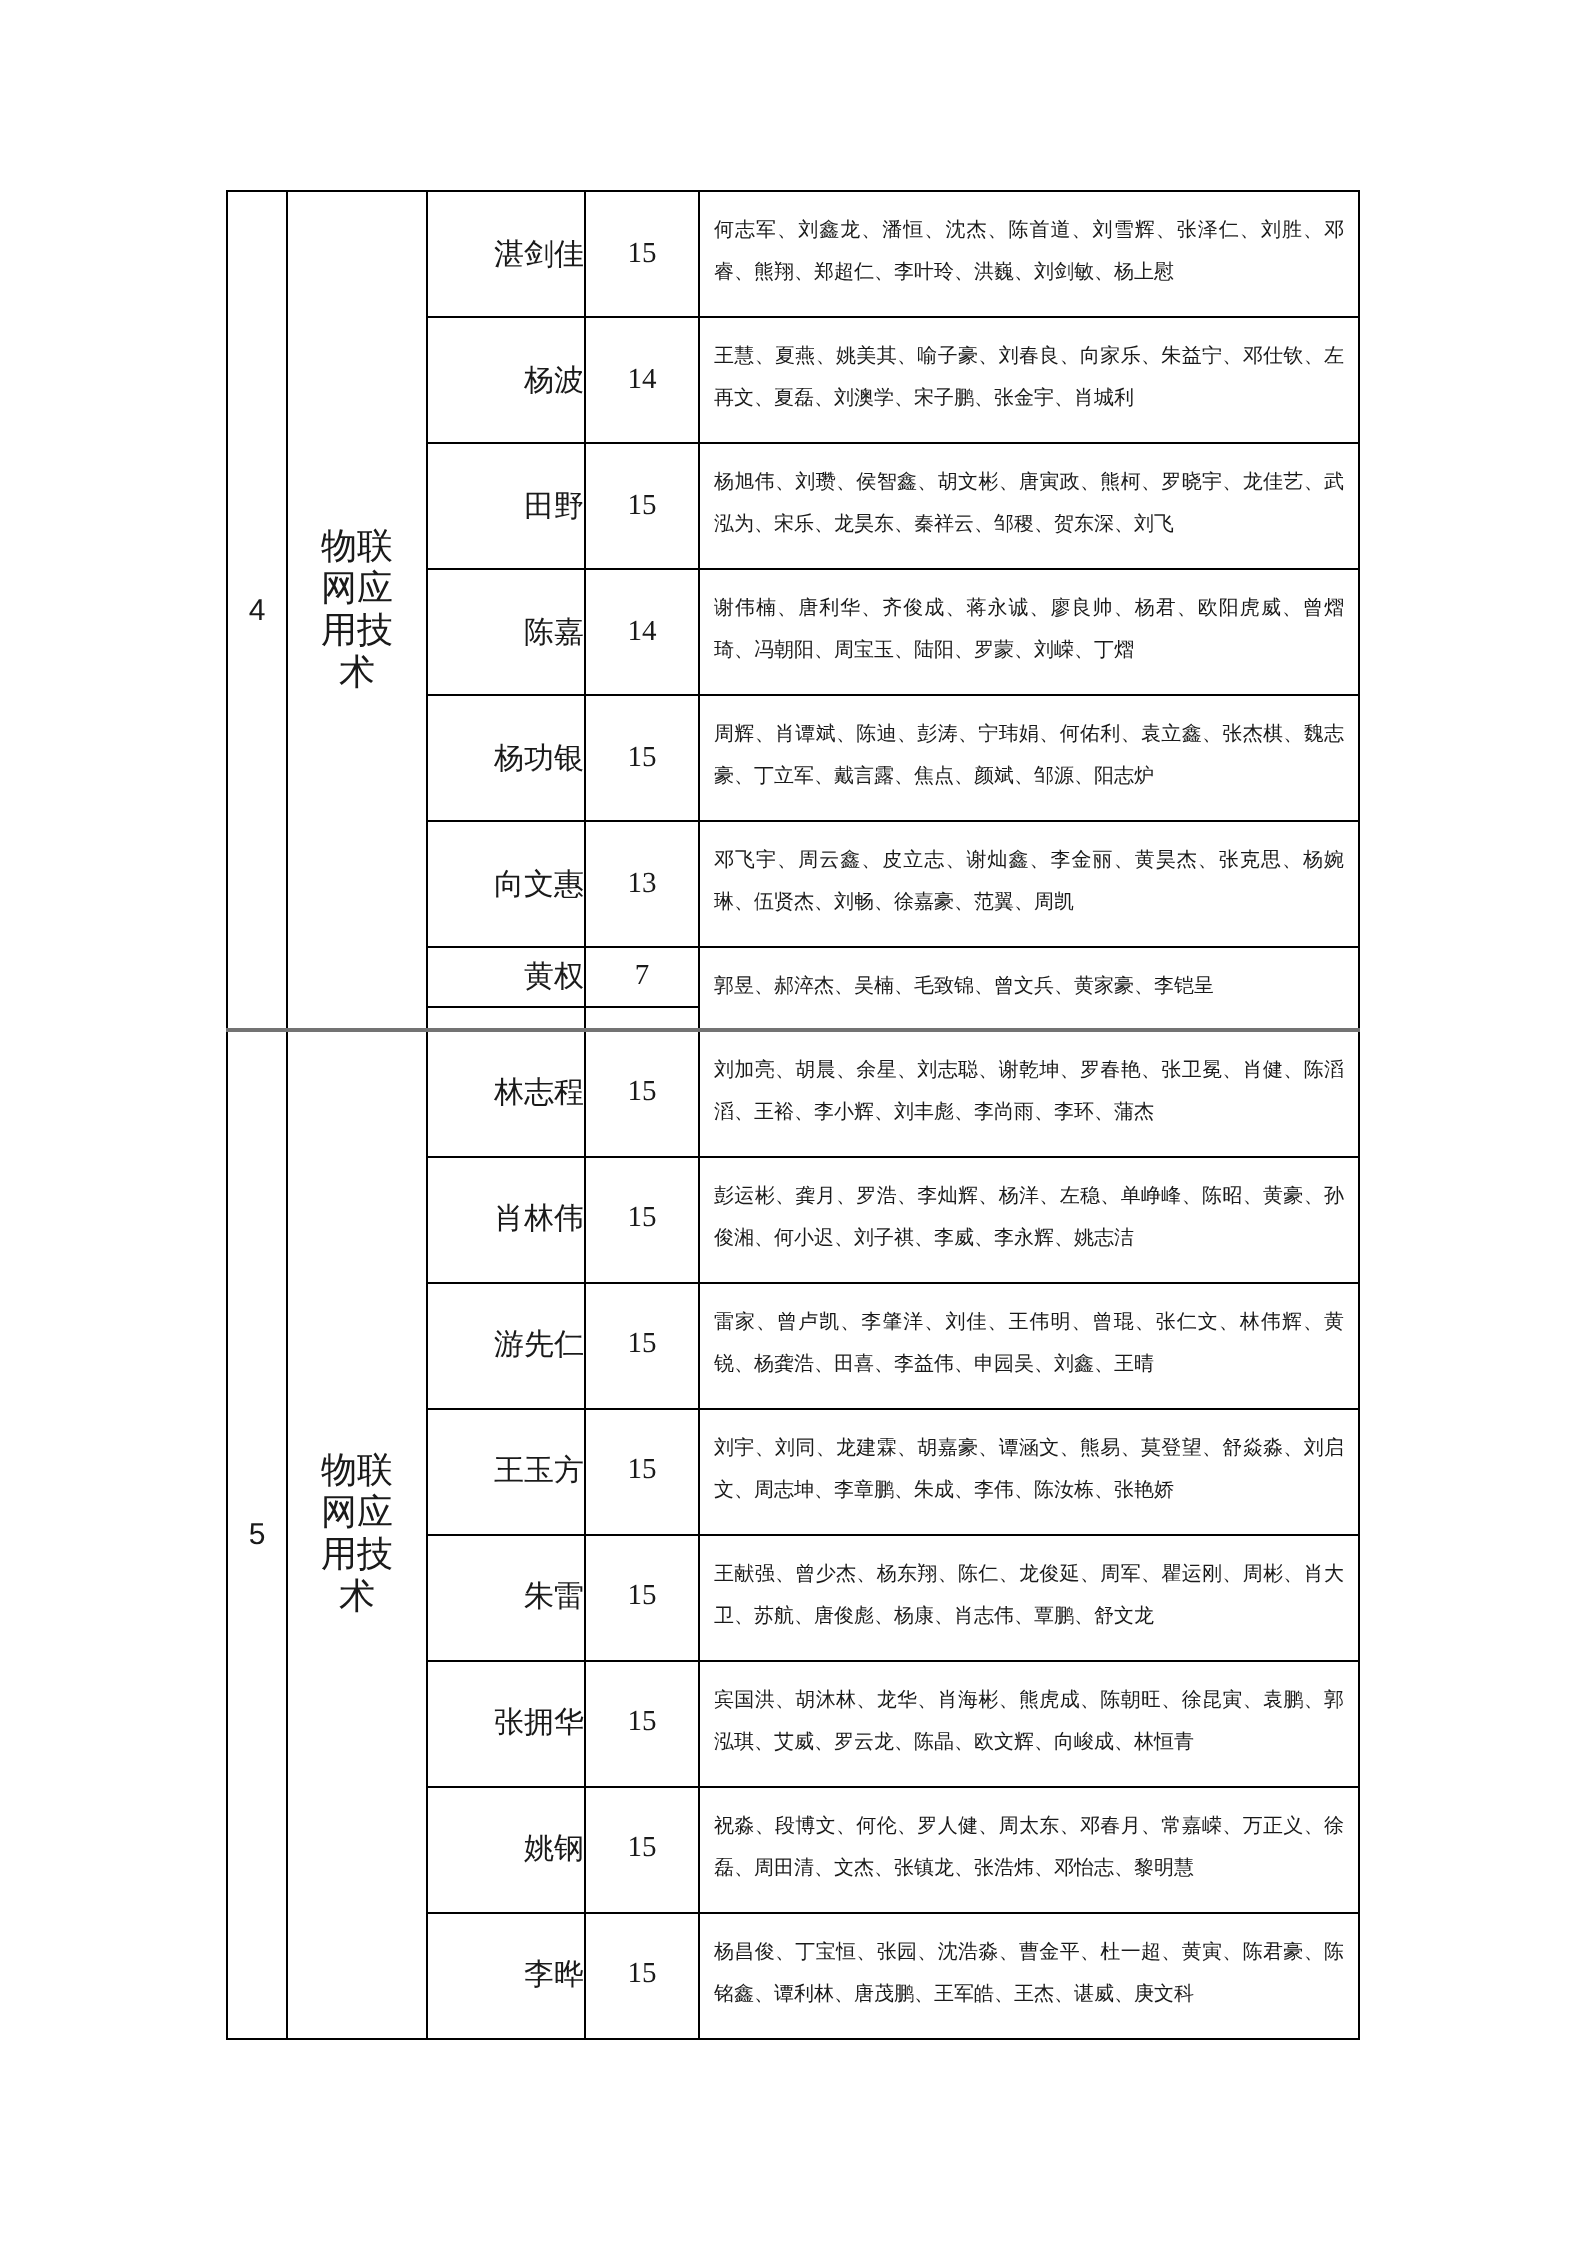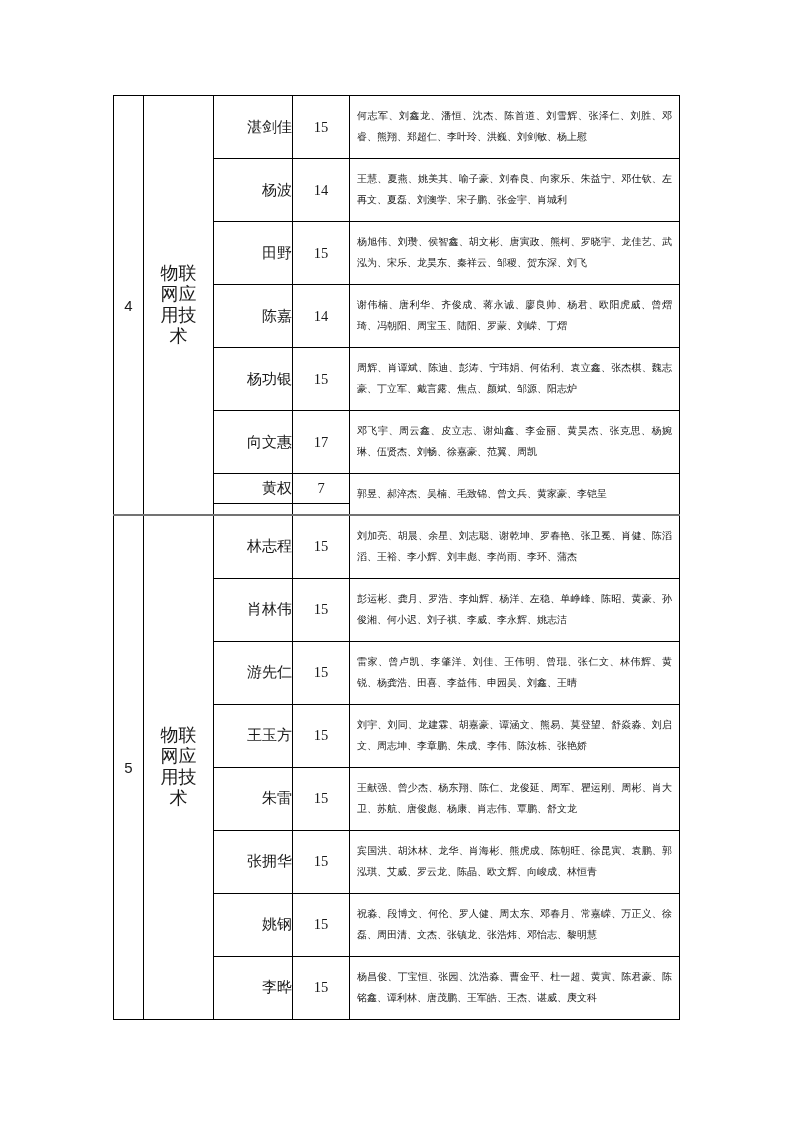--- a/index.html
+++ b/index.html
@@ -101,21 +101,21 @@
           <td class="count-cell">14</td>
           <td class="students-cell">谢伟楠、唐利华、齐俊成、蒋永诚、廖良帅、杨君、欧阳虎威、曾熠琦、冯朝阳、周宝玉、陆阳、罗蒙、刘嵘、丁熠</td>
         </tr>
         <tr style="height: 63px;">
           <td class="teacher-cell">杨功银</td>
           <td class="count-cell">15</td>
           <td class="students-cell">周辉、肖谭斌、陈迪、彭涛、宁玮娟、何佑利、袁立鑫、张杰棋、魏志豪、丁立军、戴言露、焦点、颜斌、邹源、阳志炉</td>
         </tr>
         <tr style="height: 63px;">
           <td class="teacher-cell">向文惠</td>
-          <td class="count-cell">17</td>
+          <td class="count-cell">13</td>
           <td class="students-cell">邓飞宇、周云鑫、皮立志、谢灿鑫、李金丽、黄昊杰、张克思、杨婉琳、伍贤杰、刘畅、徐嘉豪、范翼、周凯</td>
         </tr>
         <tr style="height: 30px;">
           <td class="teacher-cell">黄权</td>
           <td class="count-cell">7</td>
           <td class="students-cell" rowspan="2">郭昱、郝淬杰、吴楠、毛致锦、曾文兵、黄家豪、李铠呈</td>
         </tr>
         <tr class="spacer-row">
           <td class="teacher-cell"></td>
           <td class="count-cell"></td>

